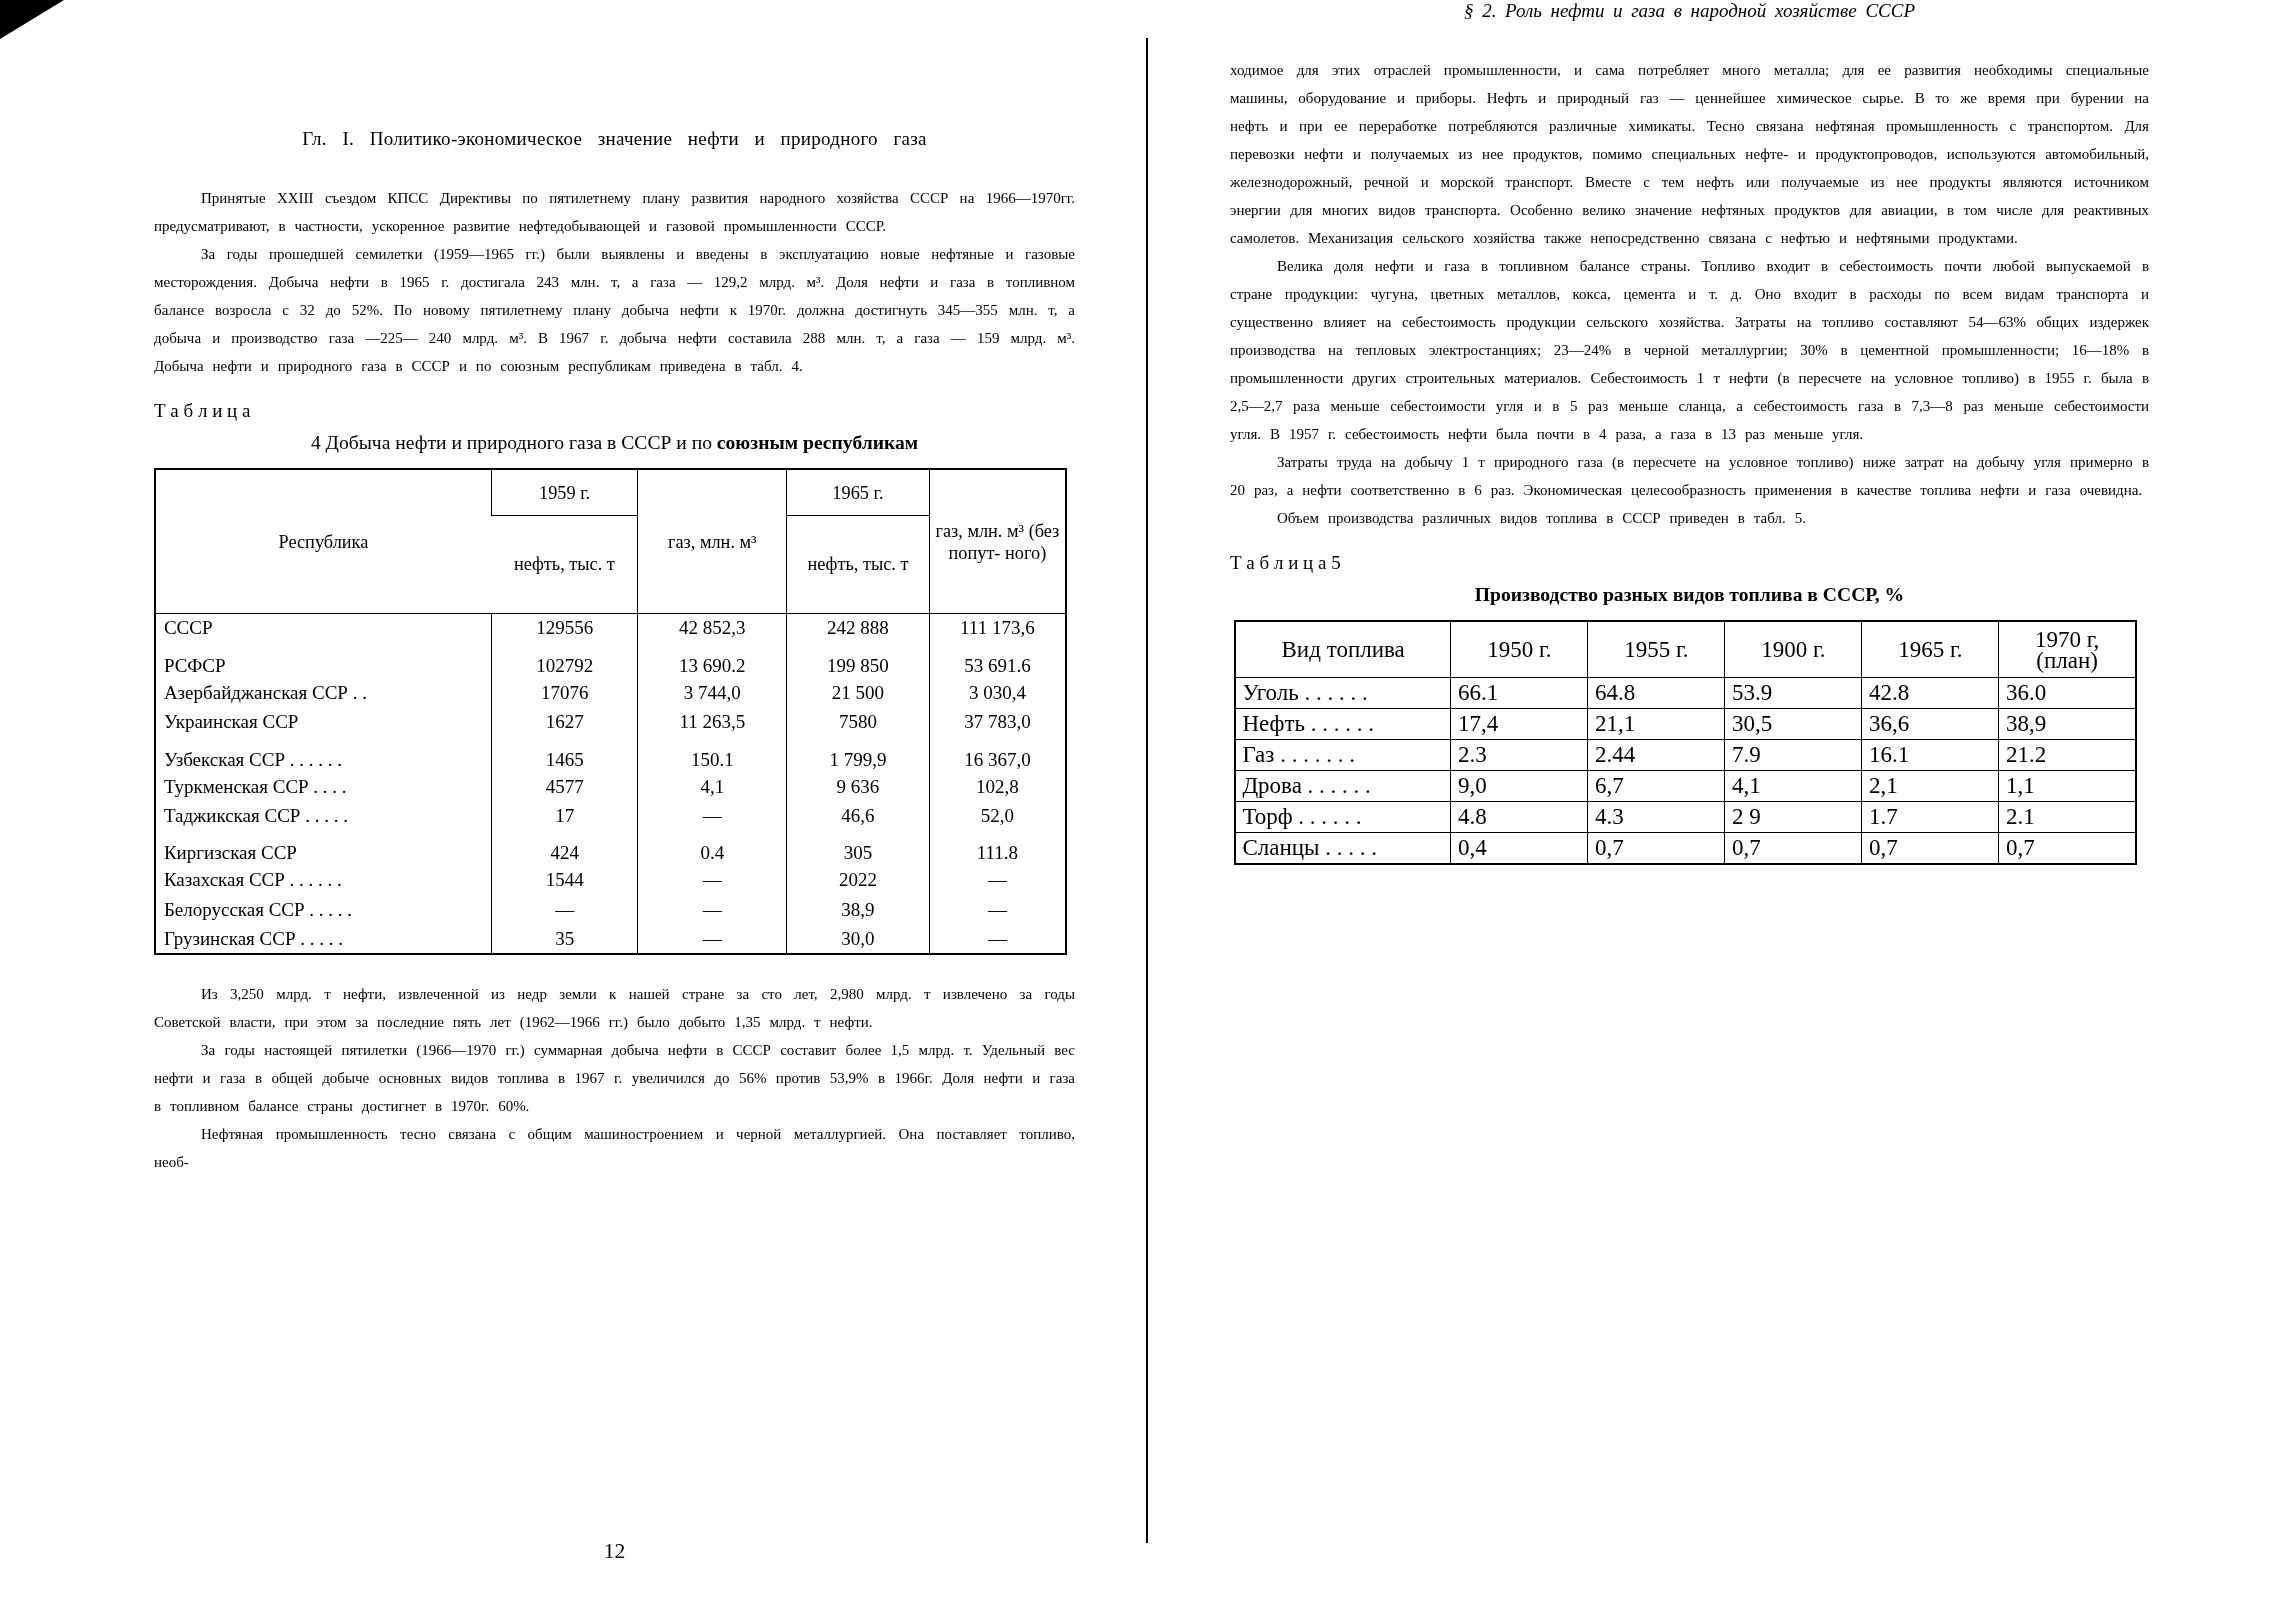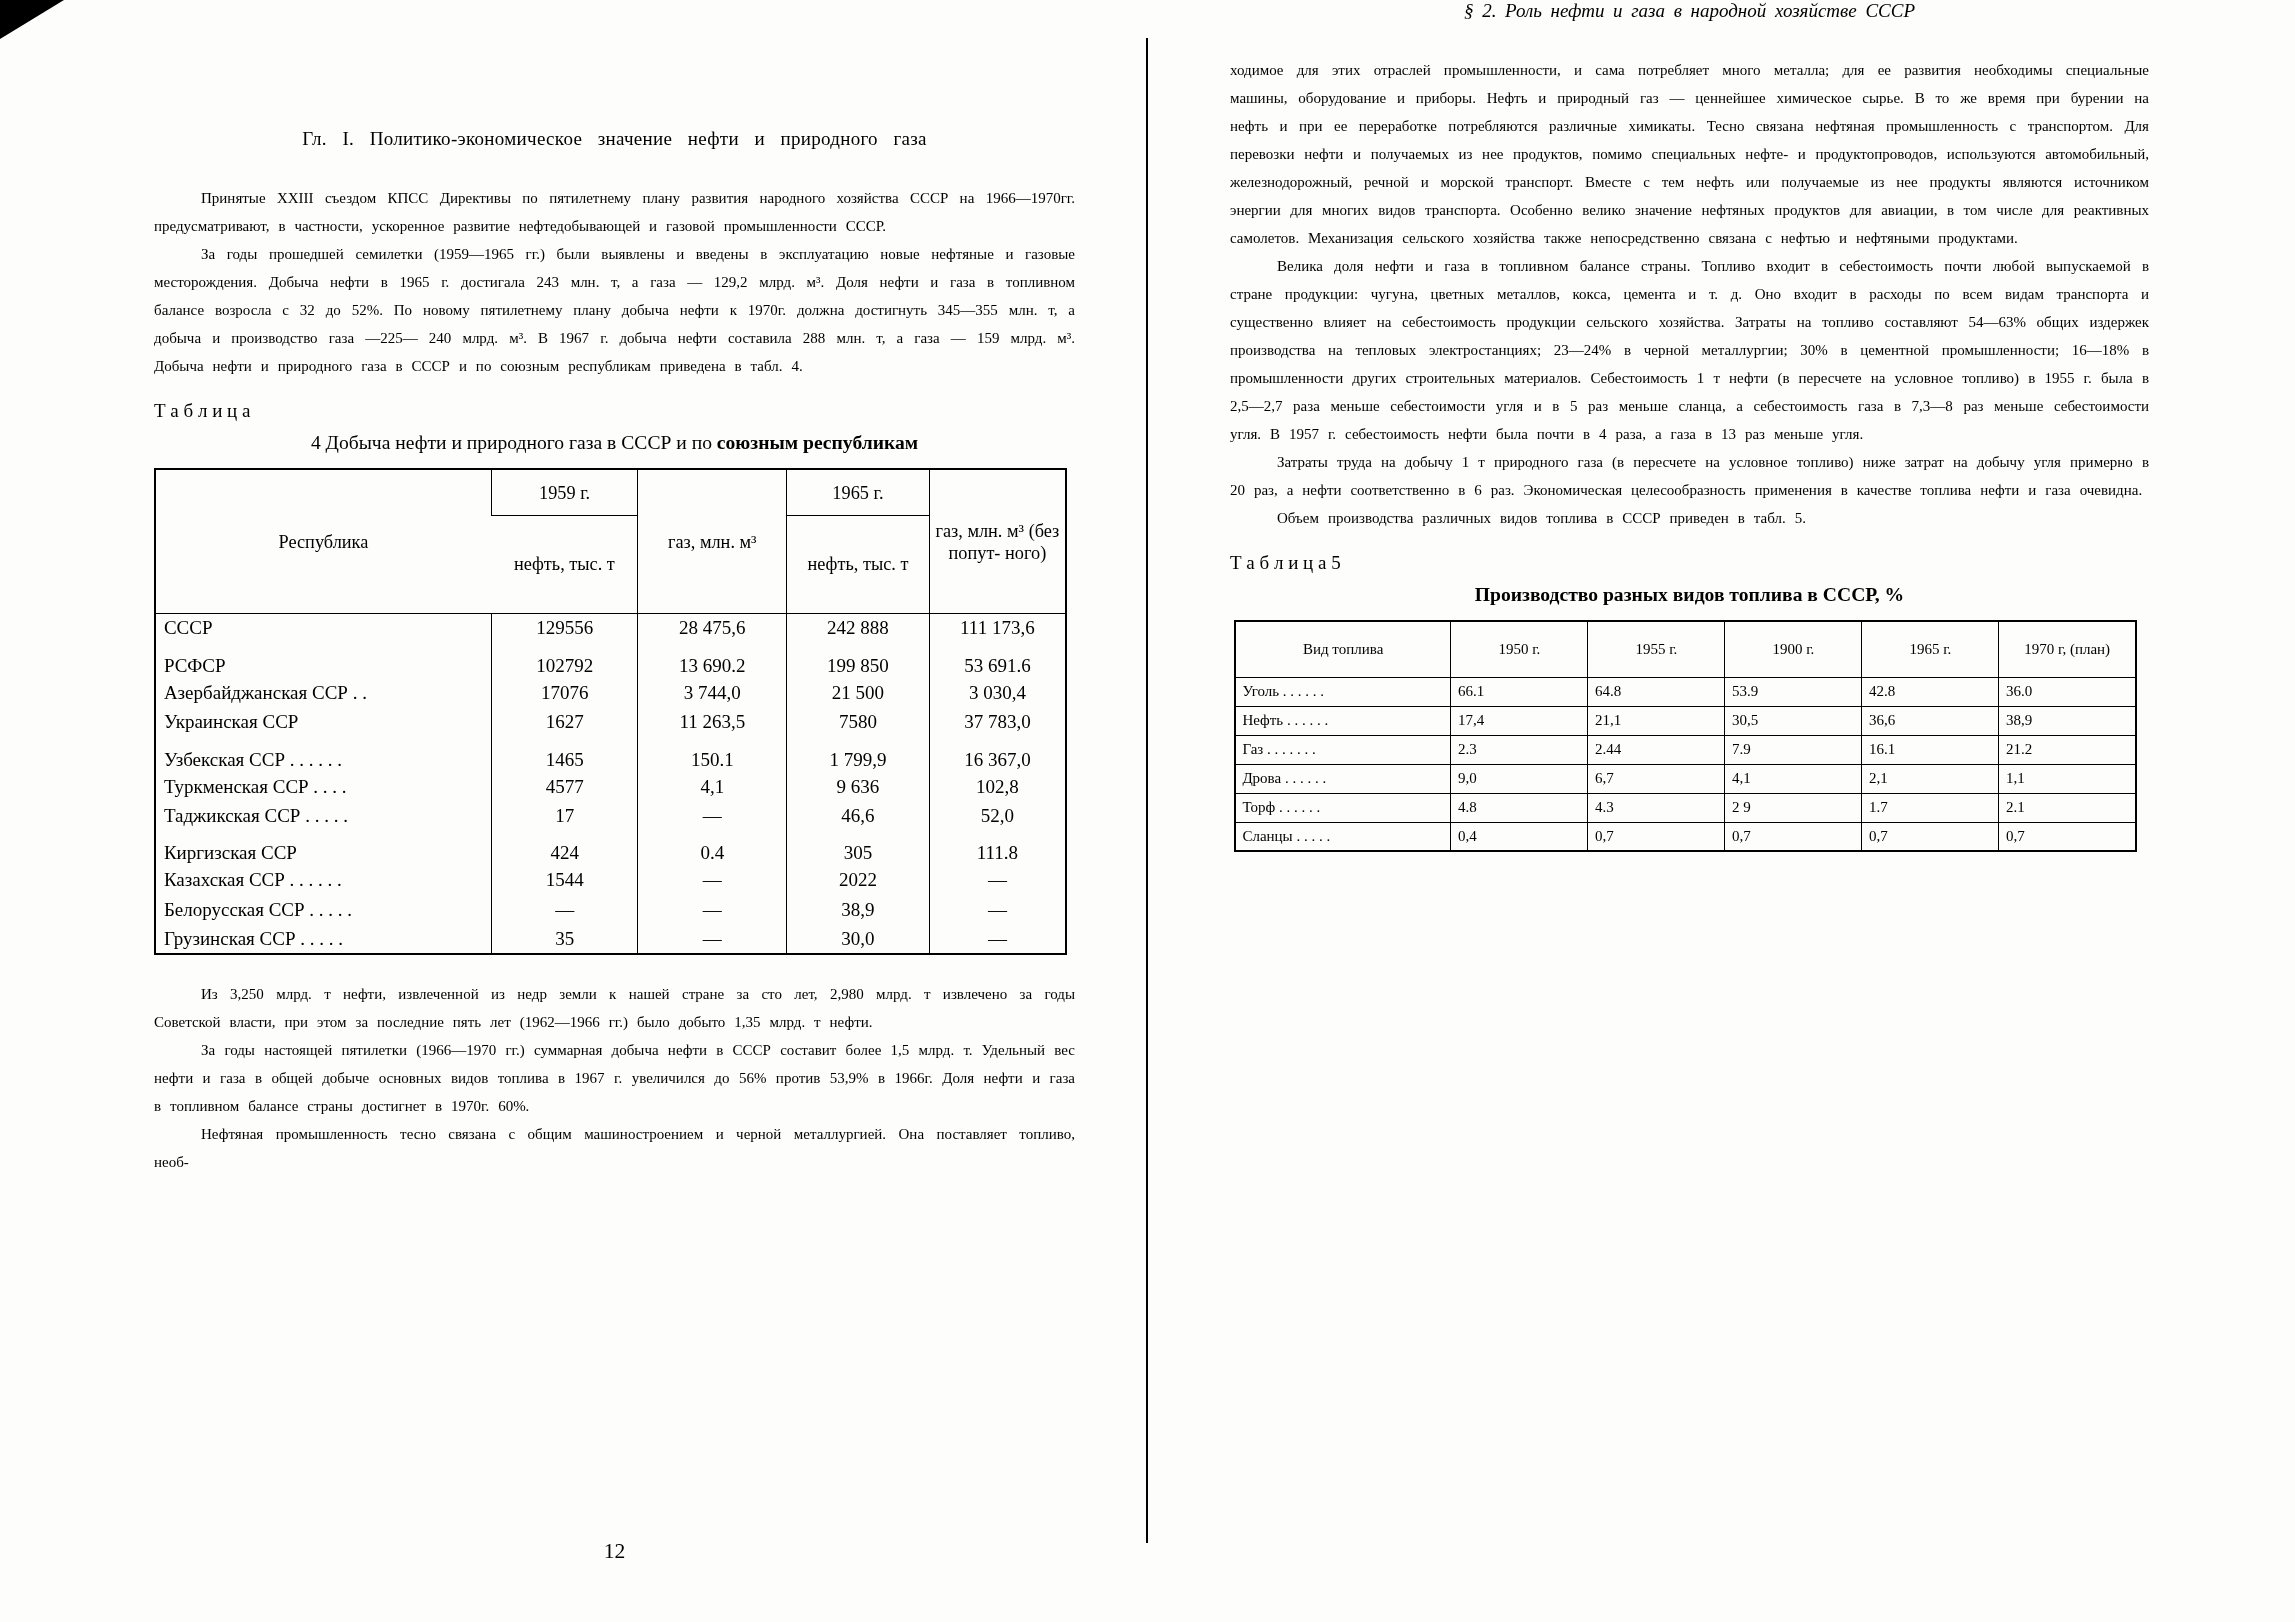--- a/index.html
+++ b/index.html
@@ -56,21 +56,21 @@
   }
   .ltable thead .h-top { height:46px; }
   .ltable thead tr:nth-child(2) th { height:98px; }
   .ltable tbody td { text-align:center; height:29.4px; vertical-align:middle; }
   .ltable tbody td.t-name { text-align:left; padding-left:7.9px; }
   .ltable tbody tr.group-gap td { padding-top:11.8px;margin-left:29px; }
 
   
   .rtable {
     border-collapse:collapse; border:2px solid #000;
-    margin-top:14.4px; margin-left:3.9px; width:903px; font-size:15px;
+    margin-top:14.4px; margin-left:3.9px; width:903px; font-size:23px;
   }
   .rtable th, .rtable td { border-left:1.3px solid #000; padding:2px 6.5px; font-weight:normal; }
   .rtable th:first-child, .rtable td:first-child { border-left:none; }
   .rtable thead th {
     border-bottom:1.3px solid #000; text-align:center;
     height:56px; vertical-align:middle; line-height:21px;
   }
   .rtable tbody td { border-top:1.3px solid #000; height:29px; text-align:left; vertical-align:middle; }
 
   .page-number {
@@ -118,21 +118,21 @@
       </tr>
       <tr>
         <th>нефть, тыс. т</th>
         <th>нефть, тыс. т</th>
       </tr>
     </thead>
     <tbody>
       <tr>
         <td class="t-name">СССР</td>
         <td>129556</td>
-        <td>28 475,6</td>
+        <td>42 852,3</td>
         <td>242 888</td>
         <td>111 173,6</td>
       </tr>
       <tr class="group-gap">
         <td class="t-name">РСФСР</td>
         <td>102792</td>
         <td>13 690.2</td>
         <td>199 850</td>
         <td>53 691.6</td>
       </tr>

